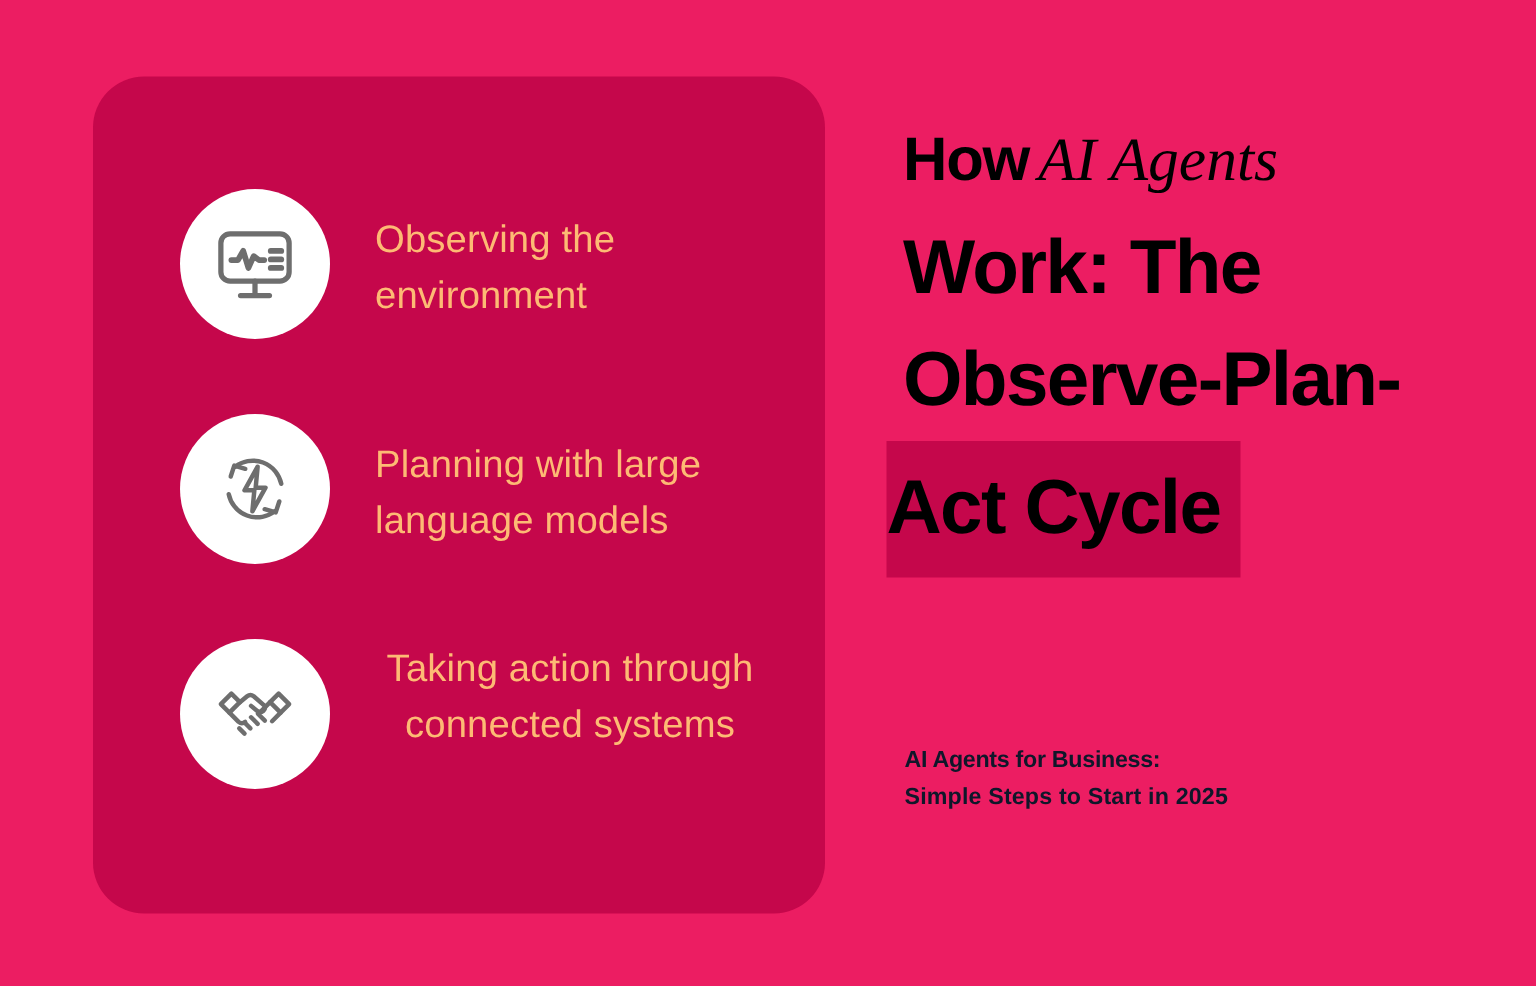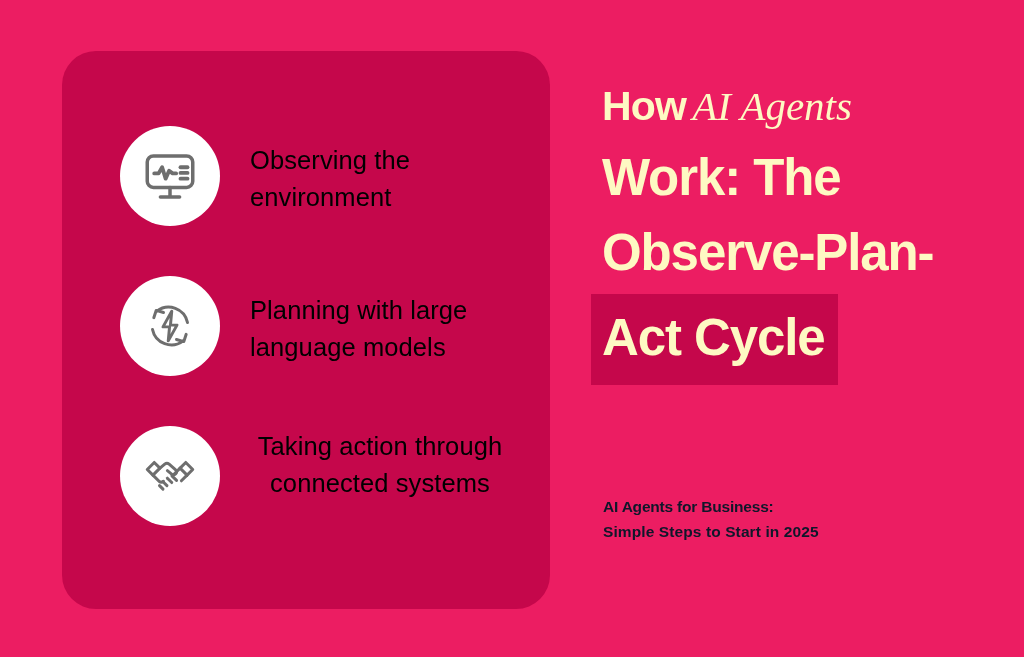--- a/index.html
+++ b/index.html
@@ -55,21 +55,21 @@
     align-items: center;
     justify-content: center;
   }
   .icon-circle svg {
     width: 56px;
     height: 56px;
     display: block;
   }
   .feature-text {
     margin-left: 30px;
-    color: #000000;
+    color: #fdba74;
     font-size: 25.5px;
     font-weight: 500;
     line-height: 1.46;
     letter-spacing: 0.1px;
     max-width: 260px;
   }
   .feature-item.item-1 .feature-text { margin-top: 16px; }
   .feature-item.item-2 .feature-text { margin-top: 16px; }
   .feature-item.item-3 .feature-text { margin-top: 2px; }
 
@@ -80,21 +80,21 @@
     top: 0;
     width: 400px;
     height: 657px;
   }
 
   .headline {
     position: absolute;
     left: 0;
     top: 86px;
     width: 400px;
-    color: #fef9c3;
+    color: #000000;
   }
   .headline-line {
     line-height: 1.0;
     white-space: nowrap;
   }
   .hl-how {
     font-size: 41px;
     font-weight: 800;
     letter-spacing: -0.8px;
     font-family: "Liberation Sans", sans-serif;
@@ -111,21 +111,21 @@
     font-size: 51px;
     font-weight: 800;
     letter-spacing: -1.1px;
     line-height: 1.47;
     margin-top: 14px;
   }
   .hl-main .hl-seg { display: block; }
   .hl-highlight {
     display: inline-block;
     background: #C5074B;
-    padding: 7px 13px 9px 11px;
+    padding: 7px 13px 9px 0;
     margin-left: -11px;
     margin-top: 3px;
   }
 
   .footer {
     position: absolute;
     left: 1px;
     top: 497px;
     width: 260px;
     color: #0f172a;

